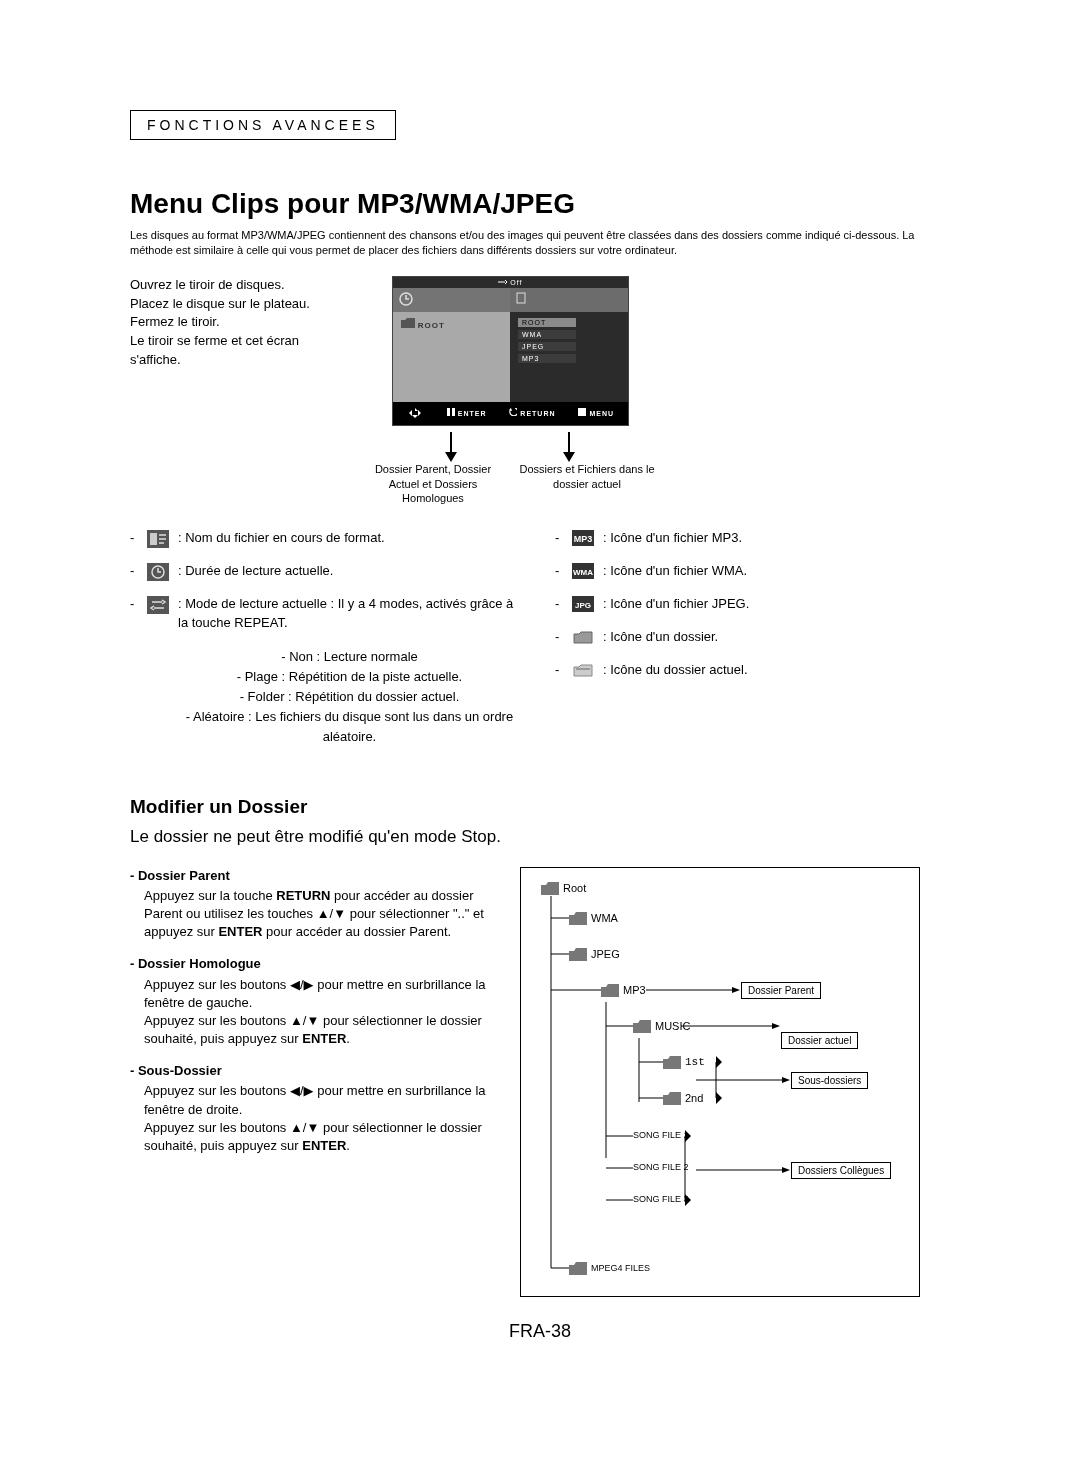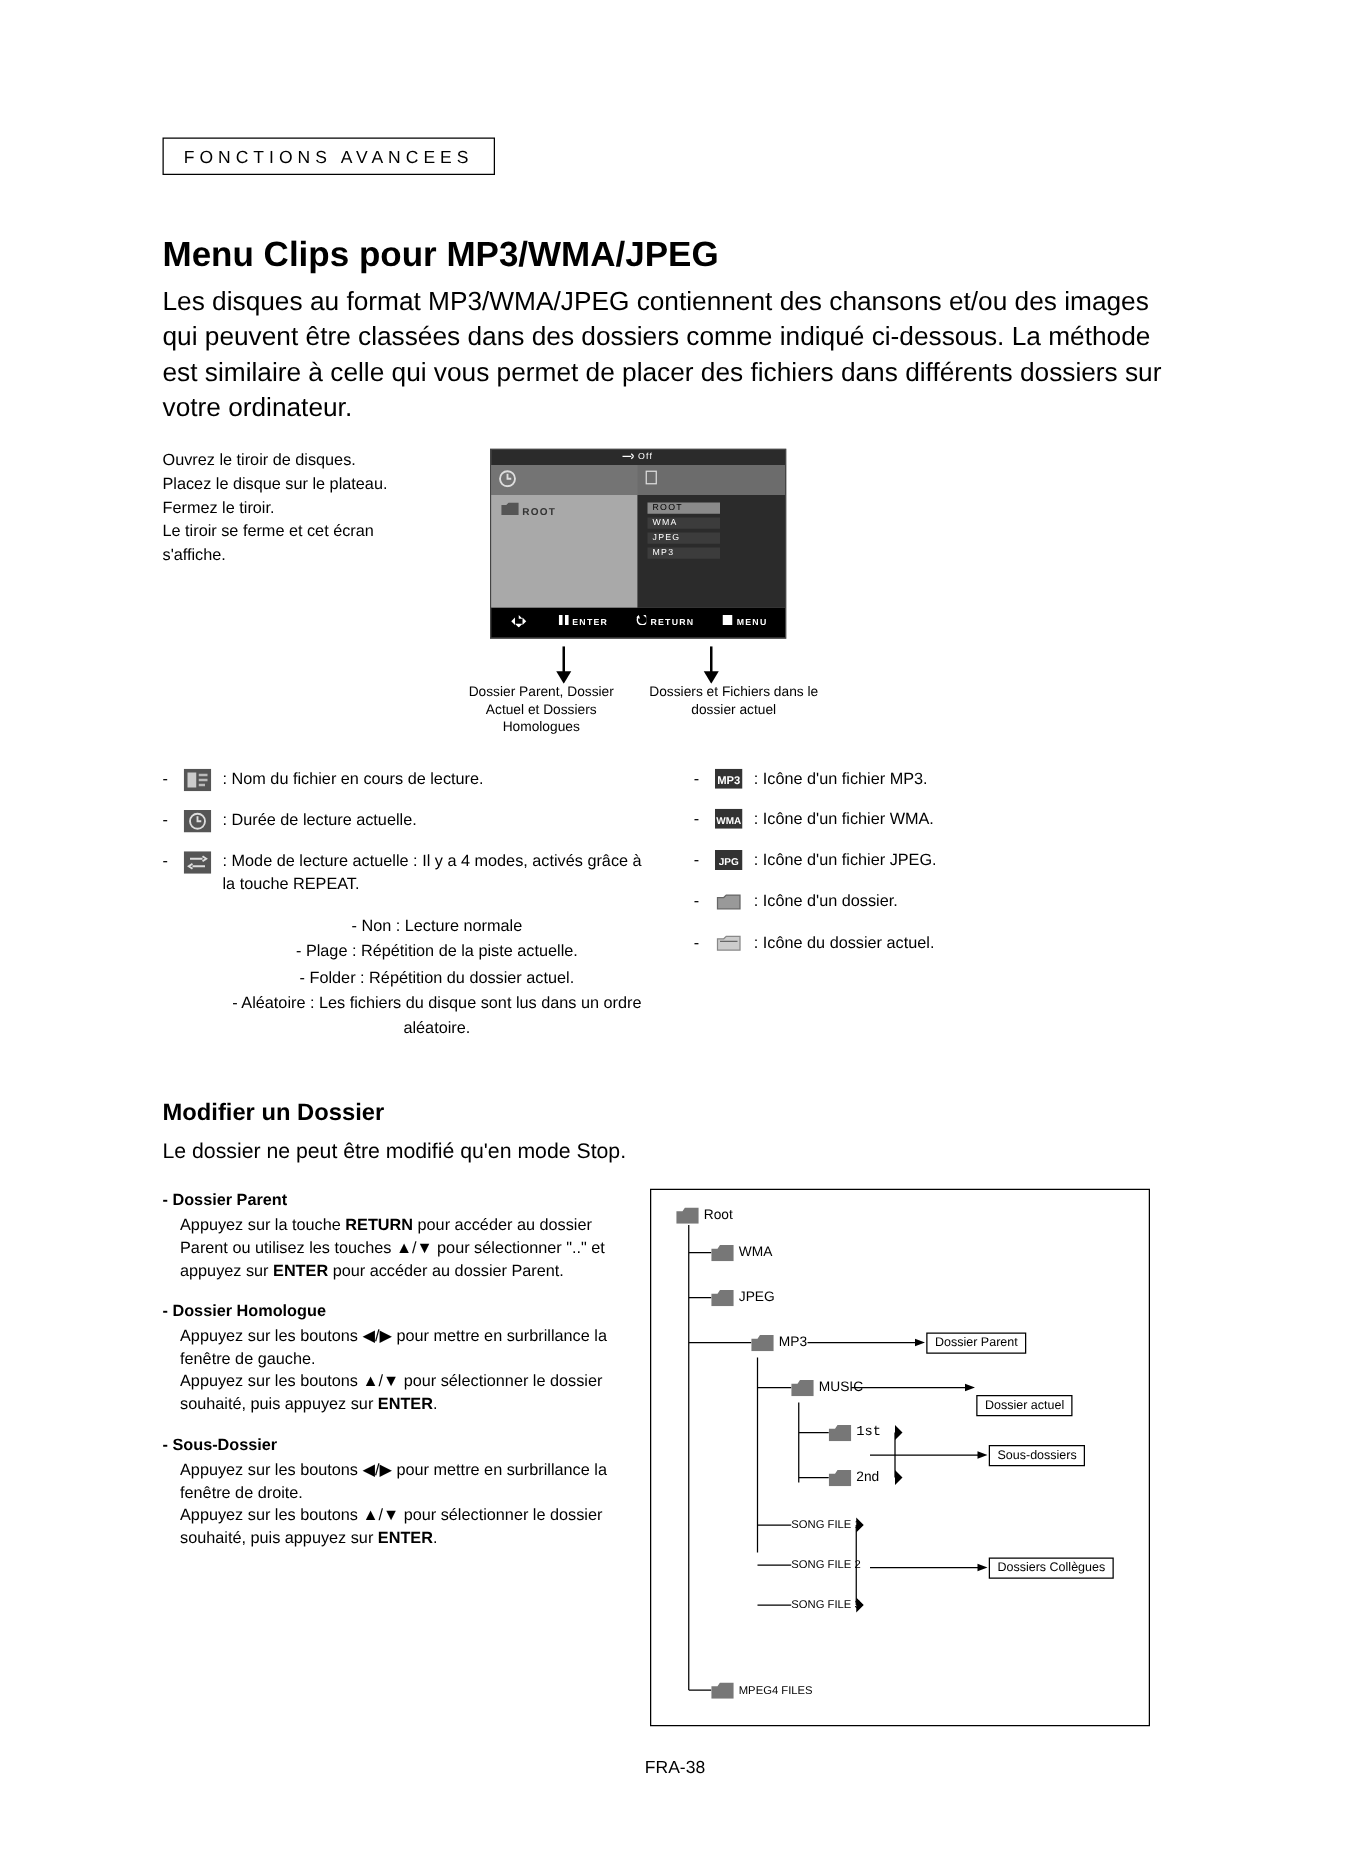--- a/index.html
+++ b/index.html
@@ -25,21 +25,21 @@
     font-size: 28px;
     font-weight: bold;
     margin: 48px 0 8px 0;
   }
   h2 {
     font-size: 19px;
     font-weight: bold;
     margin: 48px 0 8px 0;
   }
   .intro {
-    font-size: 21px;
+    font-size: 11px;
     line-height: 1.35;
     margin: 0 0 18px 0;
   }
   .panel-row {
     display: flex;
     gap: 20px;
     align-items: flex-start;
   }
   .panel-text {
     font-size: 13px;
@@ -206,21 +206,21 @@
     top: 0; left: 0;
     width: 400px;
     height: 430px;
     pointer-events: none;
   }
   .folder-icon {
     display: inline-block;
   }
   .pagenum {
     text-align: center;
-    font-size: 14px;
+    font-size: 18px;
     margin-top: 24px;
   }
 </style>
 </head>
 <body>
 
 <div class="page">
 
   <div class="section-tag">Fonctions Avancees</div>
 
@@ -311,21 +311,21 @@
         <span class="dash">-</span>
         <span class="icon">
           <svg width="22" height="18" viewBox="0 0 22 18">
               <rect x="0" y="0" width="22" height="18" fill="#555"></rect>
               <rect x="3" y="3" width="7" height="12" fill="#ccc"></rect>
               <rect x="12" y="4" width="7" height="2" fill="#bbb"></rect>
               <rect x="12" y="8" width="7" height="2" fill="#bbb"></rect>
               <rect x="12" y="12" width="5" height="2" fill="#bbb"></rect>
             </svg>
         </span>
-        <span class="txt">: Nom du fichier en cours de lecture.</span>
+        <span class="txt">: Nom du fichier en cours de format.</span>
       </div>
       <div class="legend-item">
         <span class="dash">-</span>
         <span class="icon">
           <svg width="22" height="18" viewBox="0 0 22 18">
               <rect x="0" y="0" width="22" height="18" fill="#555"></rect>
               <circle cx="11" cy="9" r="6" fill="none" stroke="#ddd" stroke-width="1.5"></circle>
               <path d="M11 5 V9 H14" stroke="#ddd" fill="none" stroke-width="1.5"></path>
             </svg>
         </span>

